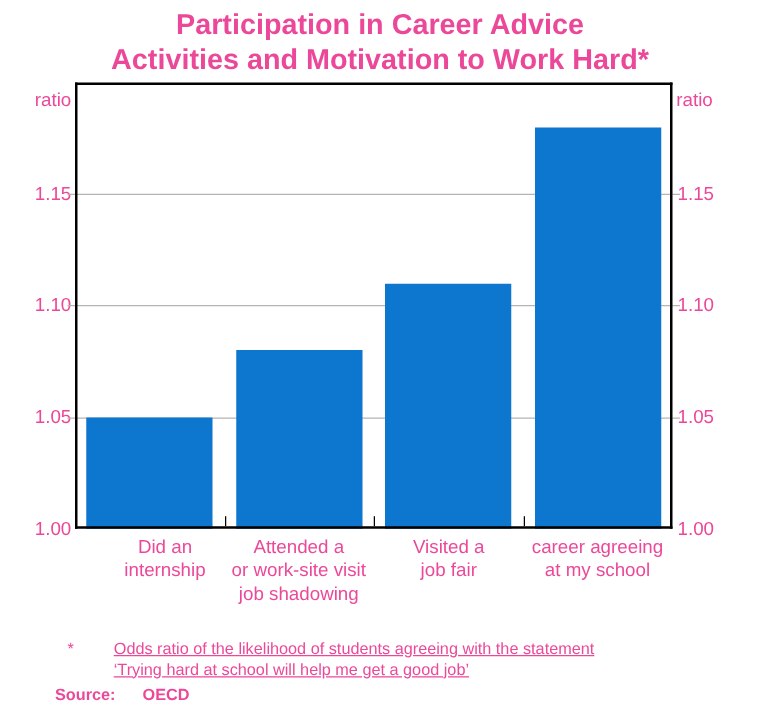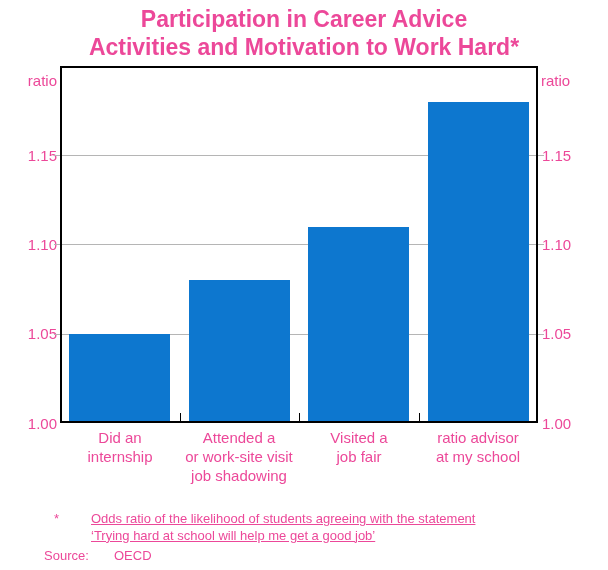--- a/index.html
+++ b/index.html
@@ -34,21 +34,21 @@
   #unit-right{left:541px;width:64px;top:73px;text-align:left;}
   .xcat-label{
     position:absolute;top:428px;width:180px;text-align:center;
     font-size:15px;line-height:19px;white-space:nowrap;
   }
   #footnote-marker{position:absolute;left:54px;top:510px;font-size:13px;line-height:17px;}
   #footnote-text{position:absolute;left:91px;top:511px;font-size:13px;line-height:16.5px;text-decoration:underline;}
   #source-row{position:absolute;left:44px;top:547px;font-size:13px;line-height:17px;}
   #source-value{position:absolute;left:70px;top:0px;}
   #source-row{width:300px;}
-  #source-inner{position:relative;}
+  #source-inner{position:relative;font-weight:bold;}
 </style>
 </head>
 <body>
 
 <div id="figure">
 
   <div id="title">
     <div>Participation in Career Advice</div>
     <div>Activities and Motivation to Work Hard*</div>
   </div>
@@ -93,30 +93,30 @@
   </div>
 
 <div class="ytick-label ytick-left" style="top: 416px;">1.00</div>
     <div class="ytick-label ytick-right" style="top: 416px;">1.00</div>
     <div class="ytick-label ytick-left" style="top: 326px;">1.05</div>
     <div class="ytick-label ytick-right" style="top: 326px;">1.05</div>
     <div class="ytick-label ytick-left" style="top: 237px;">1.10</div>
     <div class="ytick-label ytick-right" style="top: 237px;">1.10</div>
     <div class="ytick-label ytick-left" style="top: 148px;">1.15</div>
     <div class="ytick-label ytick-right" style="top: 148px;">1.15</div>
-    <div class="xcat-label" style="left: 30px;">
+    <div class="xcat-label" style="left: 42px;">
       <div>Did an</div>
       <div>internship</div>
     </div>
     <div class="xcat-label" style="left: 149px;">
       <div>Attended a</div>
       <div>or work-site visit</div>
       <div>job shadowing</div>
     </div>
     <div class="xcat-label" style="left: 269px;">
       <div>Visited a</div>
       <div>job fair</div>
     </div>
     <div class="xcat-label" style="left: 388px;">
-      <div>ratio advisor</div>
+      <div>career agreeing</div>
       <div>at my school</div>
     </div>
   </div>
 
 </body></html>

